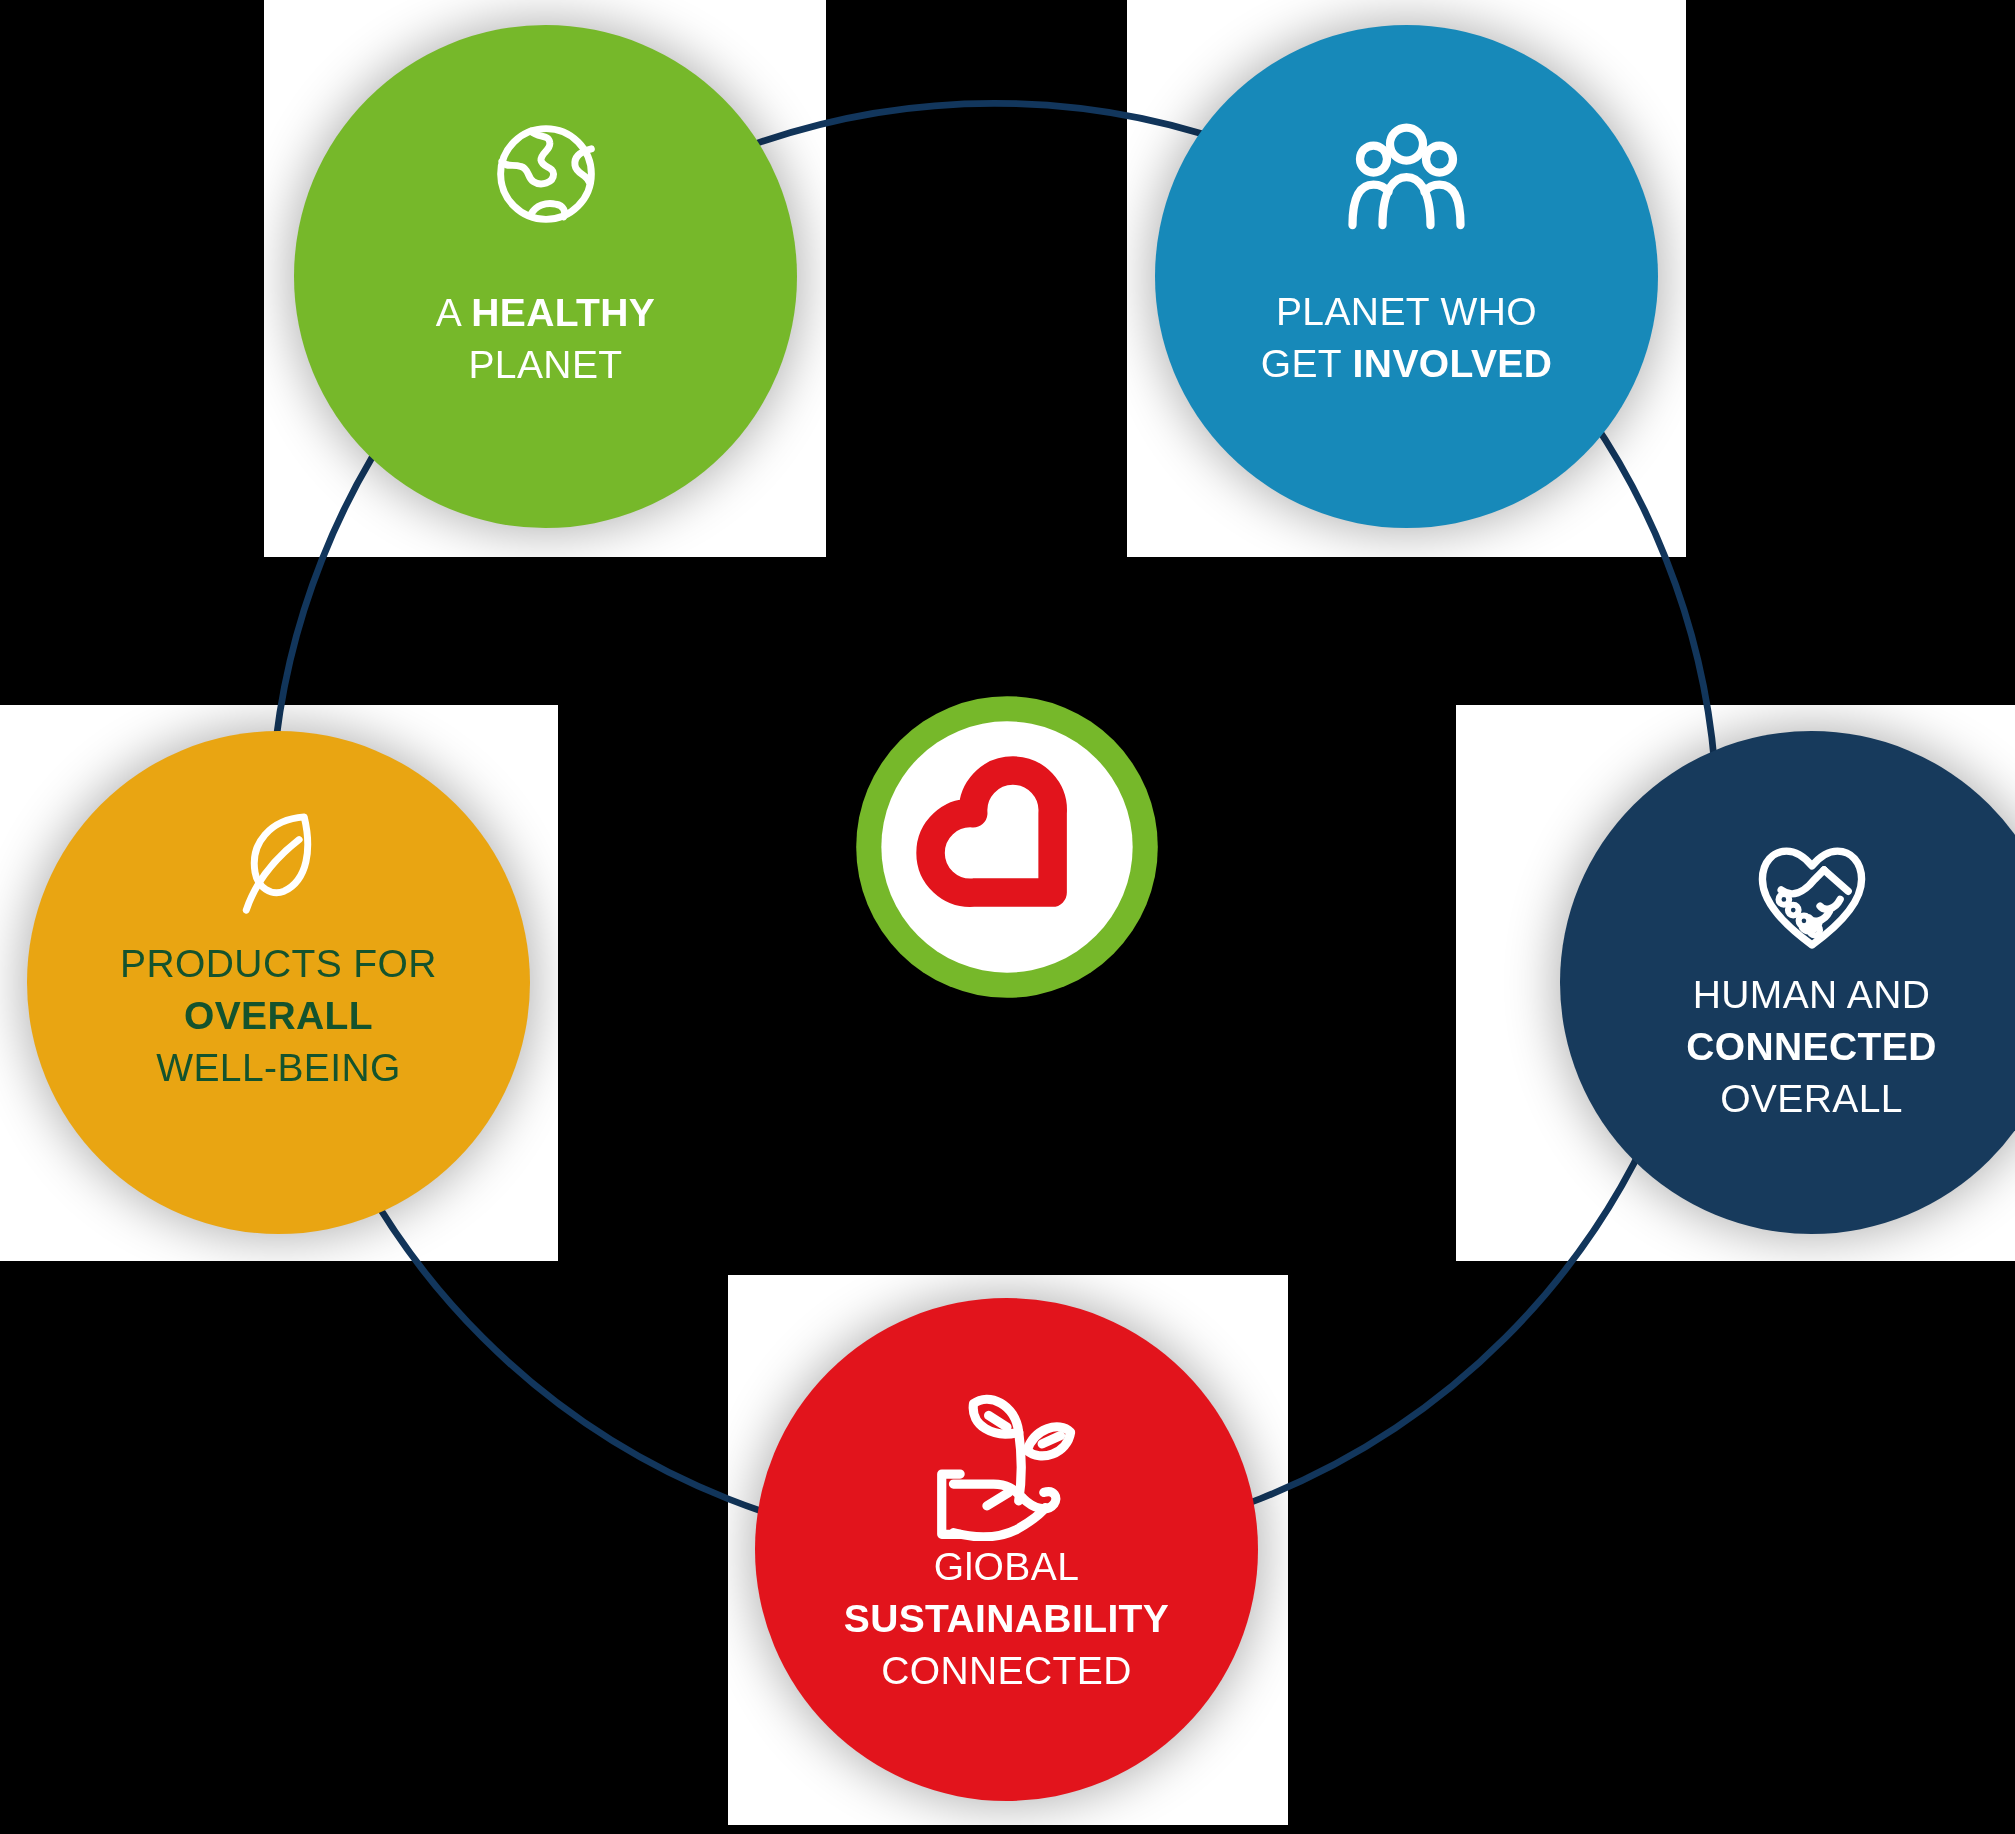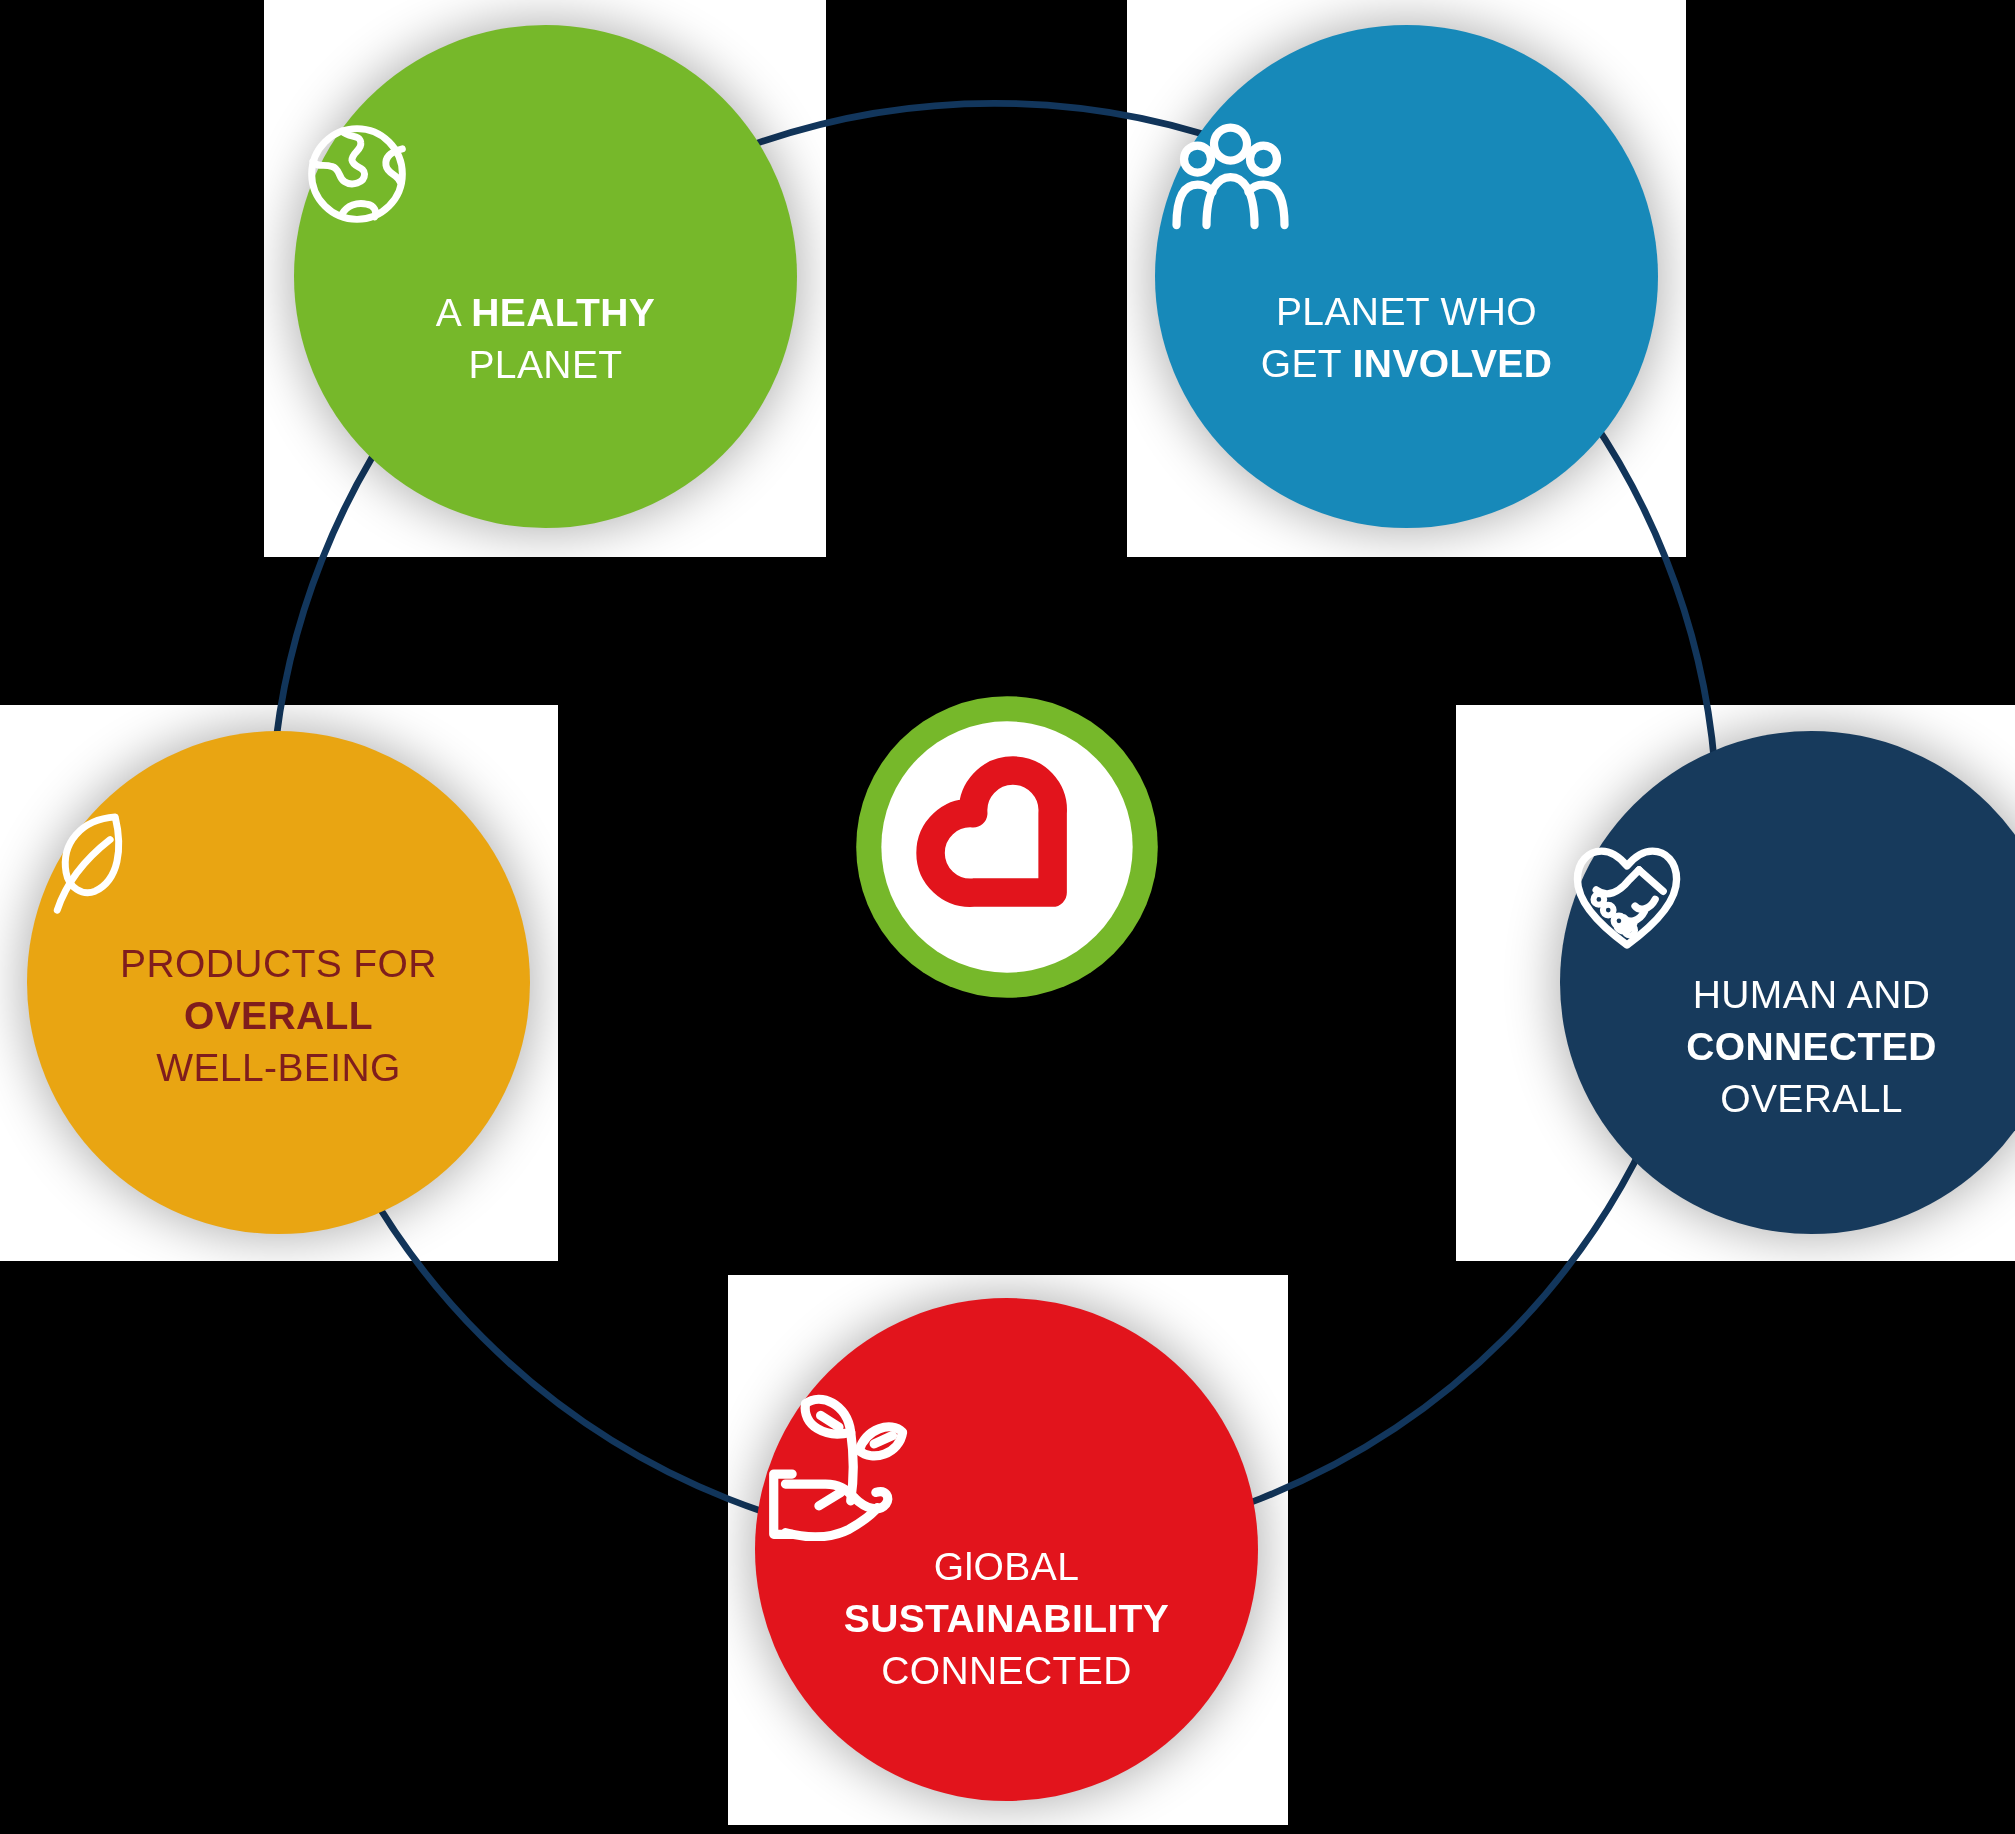--- a/index.html
+++ b/index.html
@@ -12,21 +12,21 @@
   }
   .panel{position:absolute;background:#fff;}
   #panel-tl{left:264px;top:0;width:562px;height:557px;}
   #panel-tr{left:1127px;top:0;width:559px;height:557px;}
   #panel-r {left:1456px;top:705px;width:560px;height:556px;}
   #panel-l {left:0;top:705px;width:558px;height:556px;}
   #panel-b {left:728px;top:1275px;width:560px;height:550px;}
   #ring{position:absolute;left:0;top:0;}
   .bubble{
     position:absolute;width:503px;height:503px;border-radius:50%;
-    display:flex;flex-direction:column;
+    display:flex;flex-direction:column;align-items:center;
     color:#fff;text-align:center;
     box-shadow:0 0 50px 5px rgba(0,0,0,.30);
   }
   .bubble .icon{flex:0 0 auto;}
   .bubble .label{font-size:39px;line-height:52px;letter-spacing:0.4px;font-weight:400;}
   .bubble .label b{font-weight:700;}
   .bubble .label .ln{display:block;}
   #b-green  {left:294px; top:25px;}
   #b-blue   {left:1155px;top:25px;}
   #b-navy   {left:1560px;top:731px;}
@@ -116,21 +116,21 @@
       <path d="M62,41 C66,28 81,23 88,30 C86,43 70,48 62,41 Z"></path>
       <path d="M71,37 L82,32"></path>
     </svg>
     <div class="label">
         <span class="ln">GlOBAL</span>
         <span class="ln"><b>SUSTAINABILITY</b></span>
         <span class="ln">CONNECTED</span>
       </div>
   </div>
 
-  <div class="bubble" id="b-yellow" style="background: rgb(233, 165, 18); color: #7f1d1d;">
+  <div class="bubble" id="b-yellow" style="background: rgb(233, 165, 18); color: #14532d;">
     <svg class="icon ic" width="126" height="134" viewBox="0 0 100 106">
       <path d="M70,18 C43,20 27,39 31,62 C33,74 44,81 54,77 C73,68 76,43 70,18 Z"></path>
       <path d="M24,92 C32,68 48,50 66,36"></path>
     </svg>
     <div class="label">
         <span class="ln">PRODUCTS FOR</span>
         <span class="ln"><b>OVERALL</b></span>
         <span class="ln">WELL-BEING</span>
       </div>
   </div>

